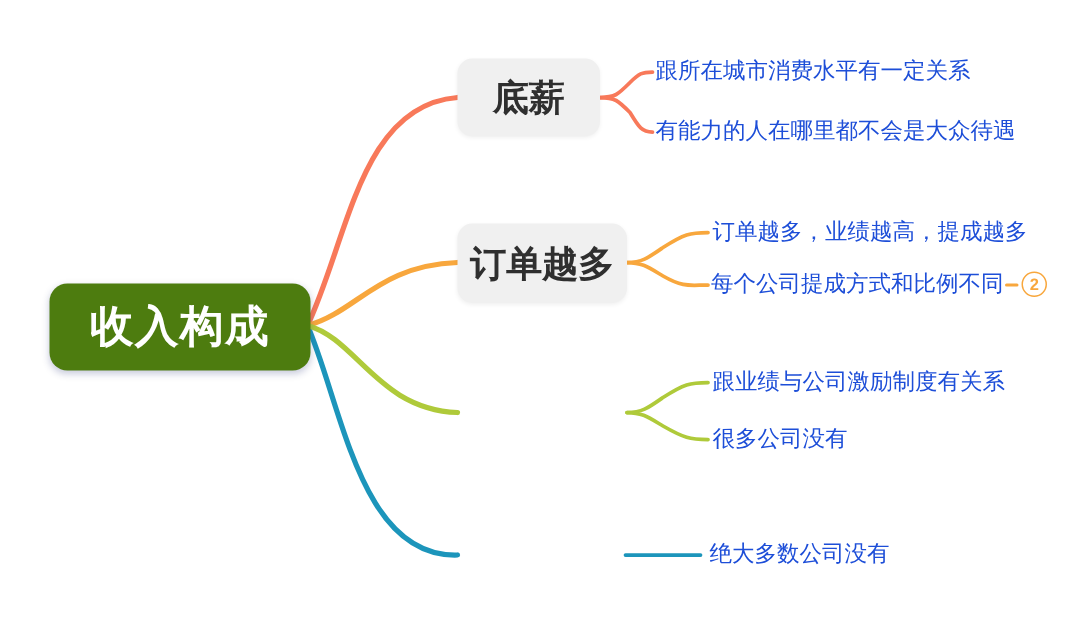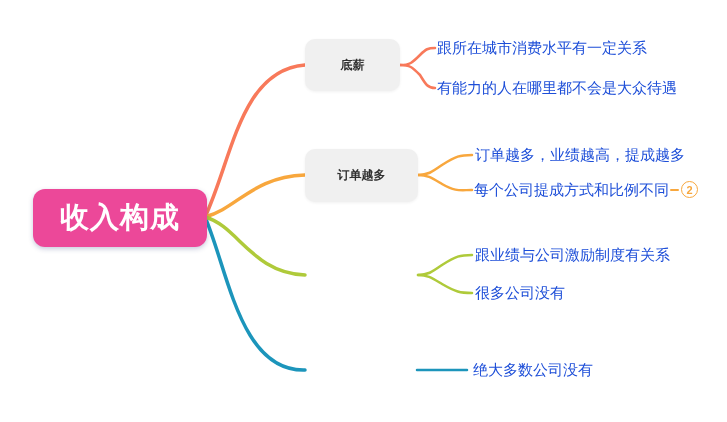--- a/index.html
+++ b/index.html
@@ -10,31 +10,31 @@
     overflow:hidden;
     font-family:"Liberation Sans","DejaVu Sans",sans-serif;
   }
   .edges{position:absolute;left:0;top:0;width:727px;height:422px;}
   .edges path{fill:none;stroke-linecap:round;stroke-linejoin:round;}
   .edges .main{stroke-width:3.5;}
   .edges .sub{stroke-width:2.5;}
   .edges .dash{stroke-width:2;}
   .root-topic{
     position:absolute;left:33px;top:189px;width:174px;height:58px;
-    background:#ec4899;border-radius:12px;
+    background:#4d7c0f;border-radius:12px;
     display:flex;align-items:center;justify-content:center;
     color:#ffffff;font-size:29px;font-weight:bold;letter-spacing:1px;
     box-shadow:0 2px 5px rgba(40,50,120,.25);
     cursor:pointer;
   }
   .branch-topic{
     position:absolute;
     background:#f0f0f0;border-radius:10px;
     display:flex;align-items:center;justify-content:center;
-    color:#2f2f2f;font-size:12px;font-weight:bold;
+    color:#2f2f2f;font-size:24px;font-weight:bold;
     box-shadow:0 1px 3px rgba(0,0,0,.06);
     cursor:pointer;
   }
   .bt-1{left:305px;top:39px;width:95px;height:52px;}
   .bt-2{left:305px;top:149px;width:113px;height:53px;}
   .bt-3{left:305px;top:249px;width:113px;height:53px;}
   .bt-4{left:305px;top:343px;width:112px;height:53px;}
   .leaf{
     position:absolute;height:22px;line-height:22px;
     color:#1d4ed8;font-size:15px;font-weight:500;white-space:nowrap;

